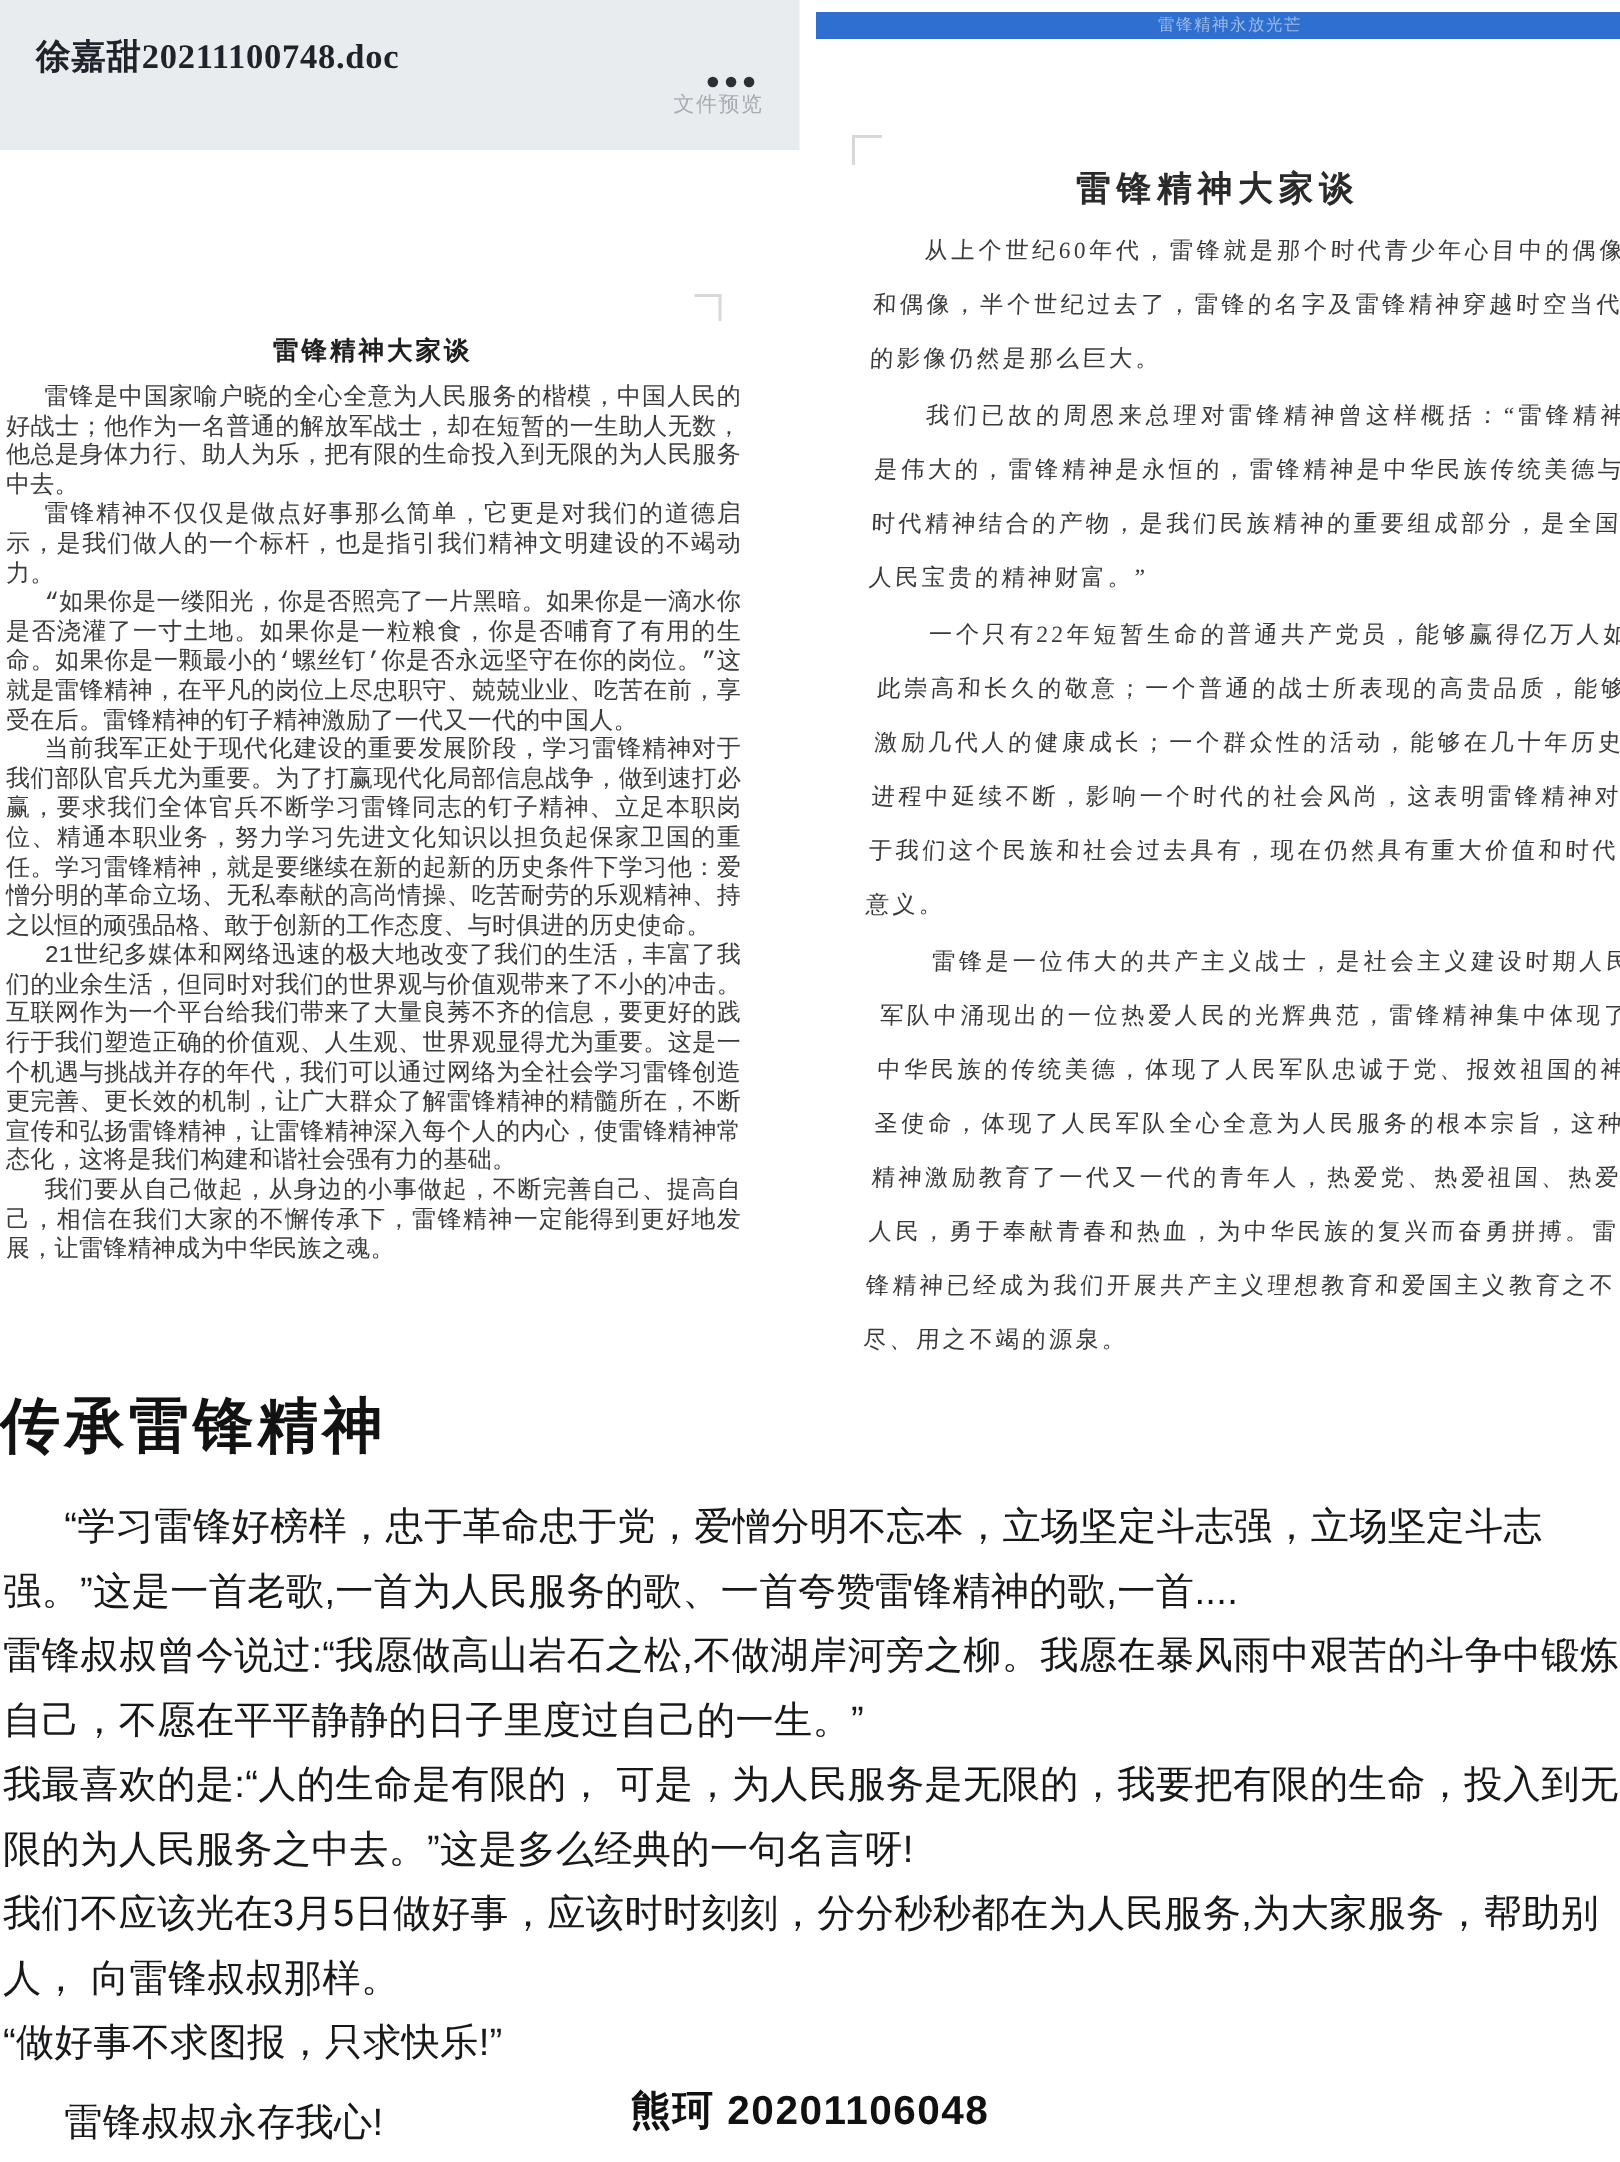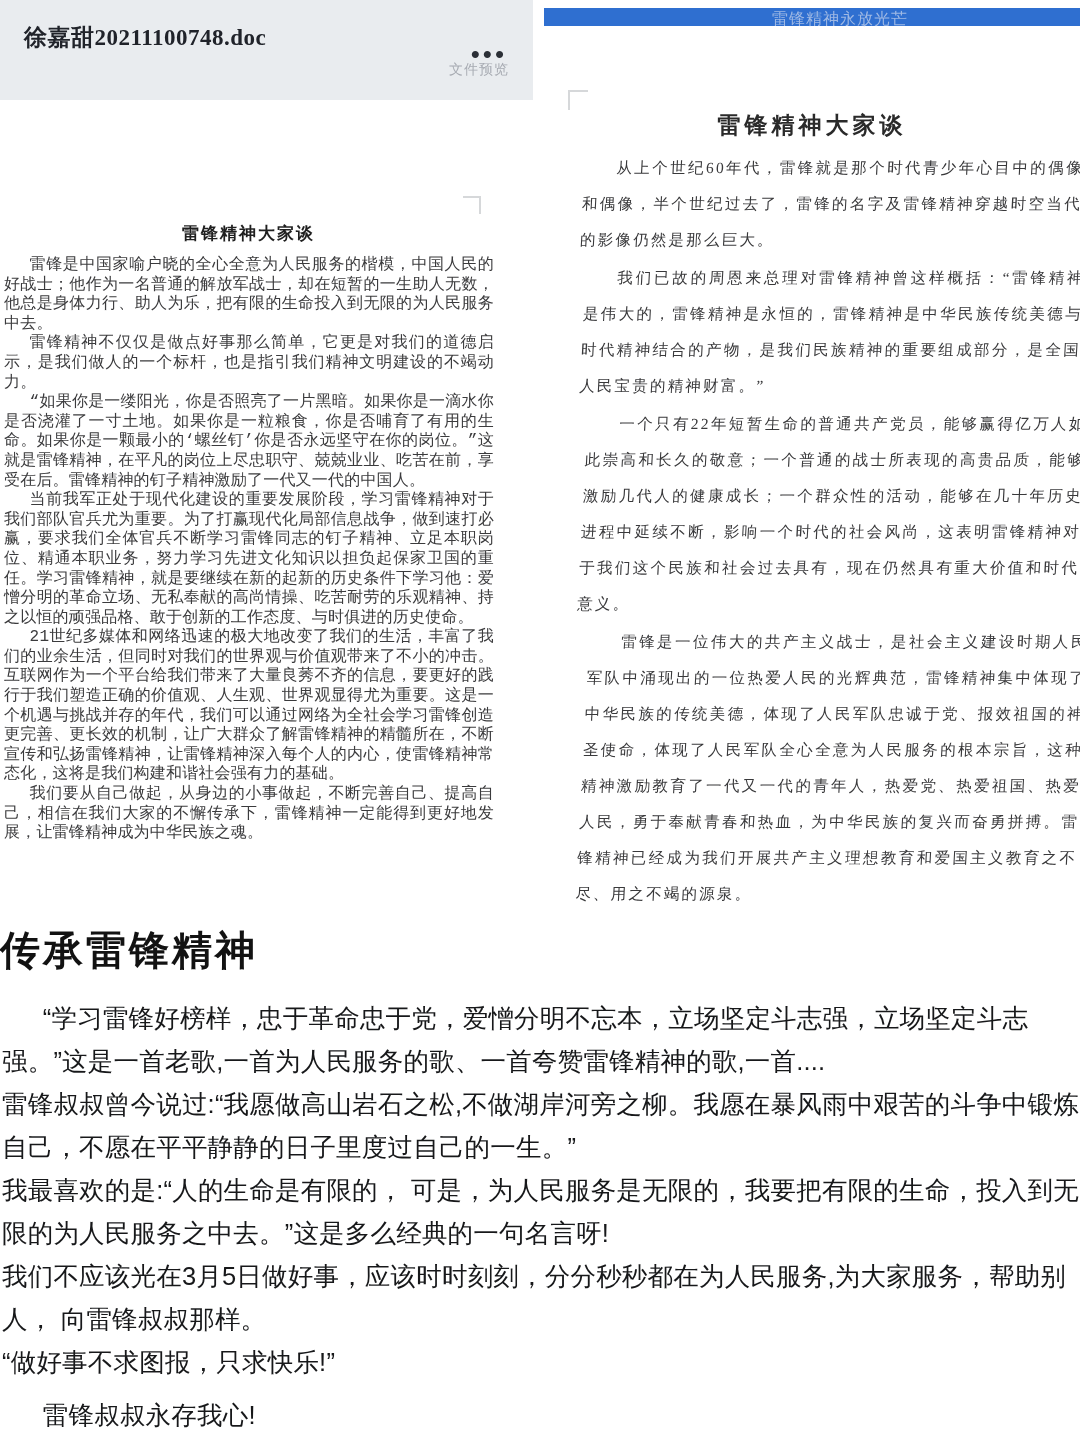--- a/index.html
+++ b/index.html
@@ -66,21 +66,21 @@
     left: 0;
     top: 8px;
     width: 536px;
     height: 18px;
     background: #2f6fd0;
   }
   .right-doc .band-text {
     position: absolute;
     left: 228px;
     top: 9px;
-    font-size: 16px;
+    font-size: 11px;
     color: #9fb9e4;
     letter-spacing: 1px;
     font-family: "Liberation Serif", serif;
   }
   .right-doc .corner {
     position: absolute;
     left: 24px;
     top: 90px;
     width: 18px;
     height: 18px;
@@ -255,13 +255,14 @@
 <div class="essay">
   <div class="etitle">传承雷锋精神</div>
   <div class="ebody">
     <p class="indent">“学习雷锋好榜样，忠于革命忠于党，爱憎分明不忘本，立场坚定斗志强，立场坚定斗志强。”这是一首老歌,一首为人民服务的歌、一首夸赞雷锋精神的歌,一首....</p>
     <p>雷锋叔叔曾今说过:“我愿做高山岩石之松,不做湖岸河旁之柳。我愿在暴风雨中艰苦的斗争中锻炼自己，不愿在平平静静的日子里度过自己的一生。”</p>
     <p>我最喜欢的是:“人的生命是有限的， 可是，为人民服务是无限的，我要把有限的生命，投入到无限的为人民服务之中去。”这是多么经典的一句名言呀!</p>
     <p>我们不应该光在3月5日做好事，应该时时刻刻，分分秒秒都在为人民服务,为大家服务，帮助别人， 向雷锋叔叔那样。</p>
     <p>“做好事不求图报，只求快乐!”</p>
     <p class="indent">雷锋叔叔永存我心!</p>
   </div>
+  <div class="signature">熊珂 20201106048</div>
 </div>
 
 </body></html>

